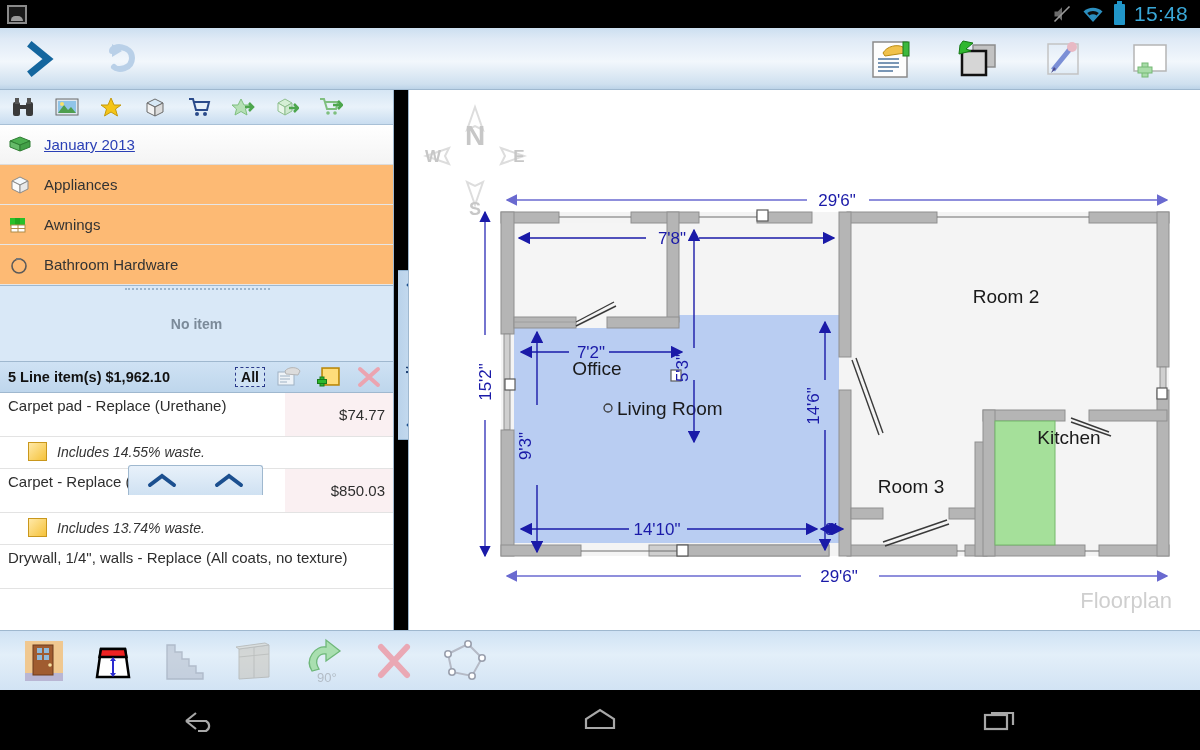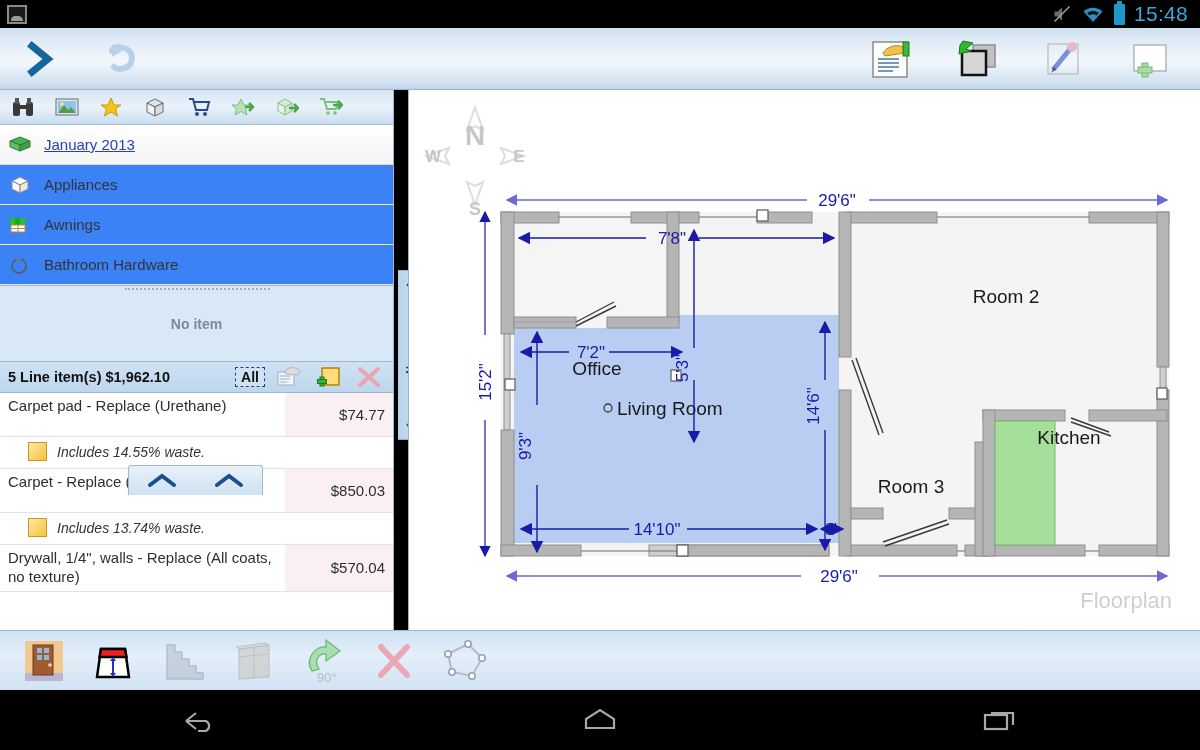--- a/index.html
+++ b/index.html
@@ -55,21 +55,21 @@
     border-bottom: 1px solid #a8c0d6; display: flex; align-items: center; gap: 18px; padding-left: 10px;
   }
   .lp-icons .ic { width: 26px; height: 24px; display: flex; align-items: center; justify-content: center; }
   .cat-head {
     height: 40px; display: flex; align-items: center; gap: 12px; padding-left: 8px;
     border-bottom: 1px solid #dcdcdc; background: linear-gradient(to bottom,#ffffff,#f4f4f4);
   }
   .cat-head a { color: #2a3fb5; font-size: 15px; text-decoration: underline; }
   .cat-row {
     height: 40px; display: flex; align-items: center; gap: 12px; padding-left: 8px;
-    border-bottom: 1px solid #e6e6e6; font-size: 15px; color: #333; background: #3b82f6;
+    border-bottom: 1px solid #e6e6e6; font-size: 15px; color: #333; background: #fdba74;
   }
   .cat-ico { width: 24px; height: 22px; display: flex; align-items: center; justify-content: center; }
   .noitem-zone {
     height: 76px; background: #d9e8f7; border-top: 1px solid #9fb8cf;
     display: flex; align-items: center; justify-content: center; position: relative; font-weight: bold;
   }
   .noitem-zone .dash {
     position: absolute; left: 125px; top: 2px; width: 145px; border-top: 2px dotted #9bb5cc;
   }
   .noitem-txt { color: #7b8a99; font-size: 14px; }
@@ -379,21 +379,20 @@
       <div class="li-name">Carpet - Replace  (Deluxe)</div>
       <div class="li-price">$850.03</div>
     </div>
     <div class="li-note">
       <div class="note-sq"></div>
       <span>Includes 13.74% waste.</span>
     </div>
 
     <div class="li-row">
       <div class="li-name">Drywall, 1/4", walls - Replace  (All coats, no texture)</div>
-      <div class="li-price">$570.04</div>
     </div>
 
     <div class="updrawer">
       <svg width="34" height="18" viewBox="0 0 34 18">
         <path d="M5 13 L17 4 L29 13" fill="none" stroke="#1b4f8f" stroke-width="4" stroke-linecap="round"></path>
       </svg>
       <svg width="34" height="18" viewBox="0 0 34 18">
         <path d="M5 13 L17 4 L29 13" fill="none" stroke="#1b4f8f" stroke-width="4" stroke-linecap="round"></path>
       </svg>
     </div>

